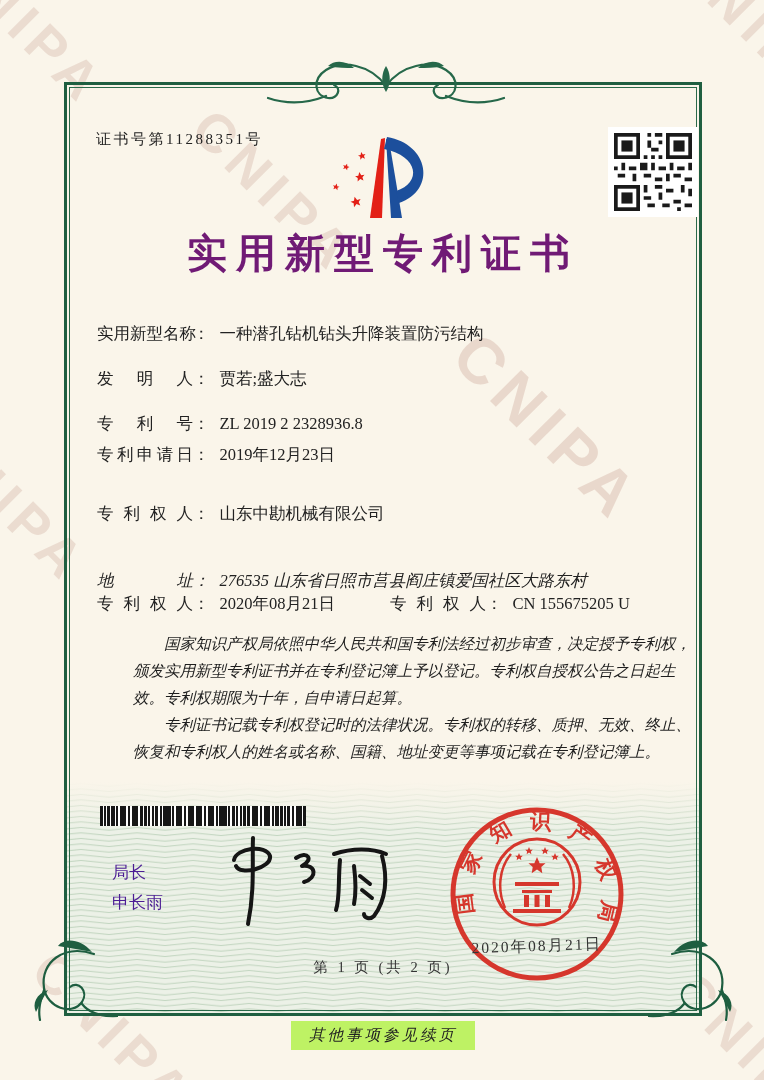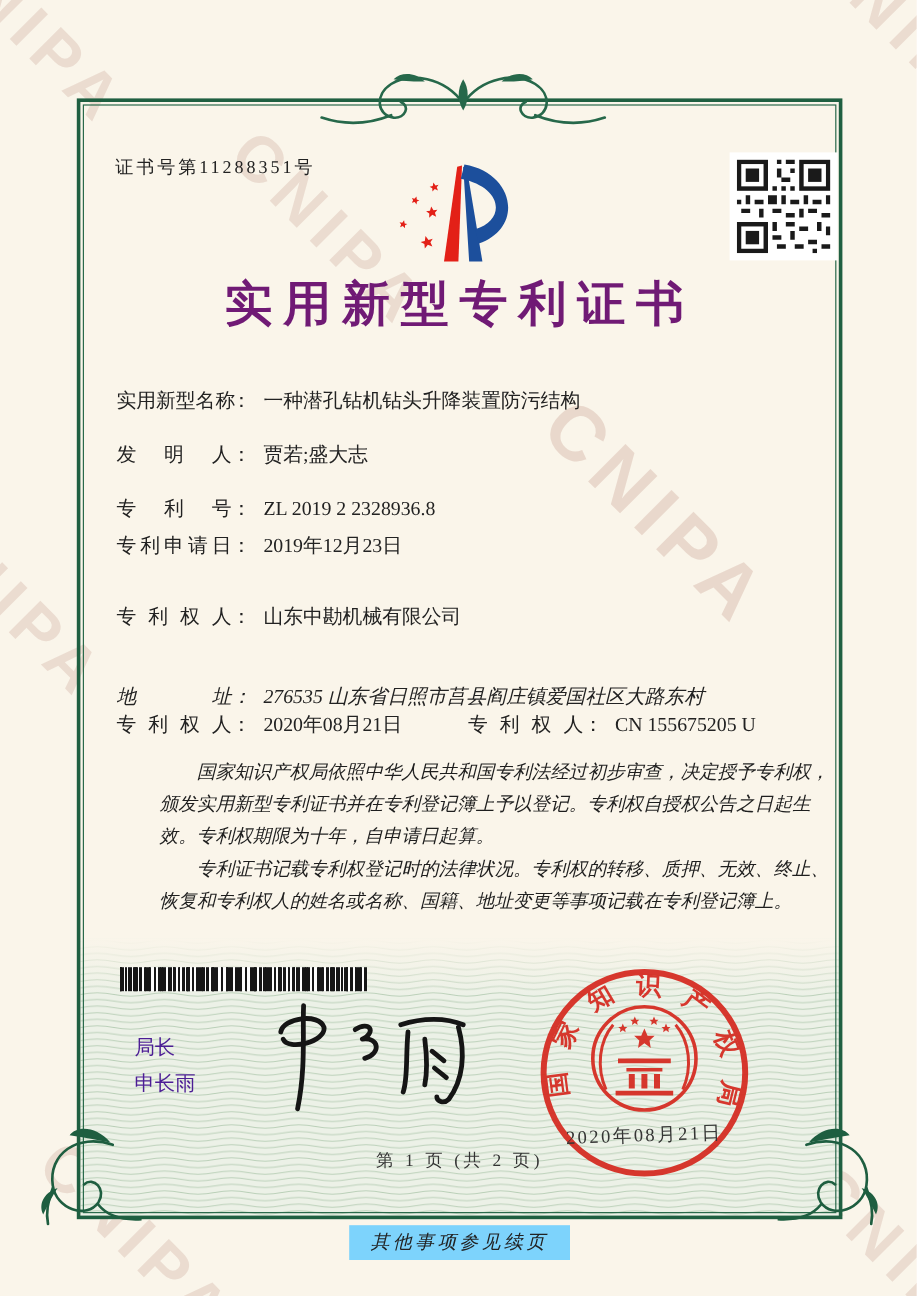--- a/index.html
+++ b/index.html
@@ -59,21 +59,21 @@
       repeating-linear-gradient(90deg,#161616 0 2px,transparent 2px 4px),
       repeating-linear-gradient(90deg,#161616 0 1px,transparent 1px 7px),
       repeating-linear-gradient(90deg,#161616 0 3px,transparent 3px 11px);
   }
   .director{position:absolute;left:112px;top:858px;font-family:"Liberation Sans","DejaVu Sans",sans-serif;
     font-size:17px;color:#4c1d95;line-height:30px;}
   .signature{position:absolute;left:222px;top:830px;}
   .seal{position:absolute;left:447px;top:804px;z-index:5;}
   .page-info{position:absolute;left:64px;top:958px;width:638px;text-align:center;font-size:14.5px;color:#333;letter-spacing:3px;}
   .footer-note{position:absolute;left:64px;top:1021px;width:638px;text-align:center;z-index:4;}
-  .footer-note span{display:inline-block;background:#7dd3fc;padding:4px 18px;font-size:15.5px;font-style:italic;letter-spacing:3px;color:#222;}
+  .footer-note span{display:inline-block;background:#bef264;padding:4px 18px;font-size:15.5px;font-style:italic;letter-spacing:3px;color:#222;}
 </style>
 </head>
 <body>
 
 <div class="page">
 
   <div class="wm" style="left:-78px;top:-8px;">CNIPA</div>
   <div class="wm" style="left:172px;top:160px;">CNIPA</div>
   <div class="wm" style="left:655px;top:-5px;">CNIPA</div>
   <div class="wm big" style="left:430px;top:390px;">CNIPA</div>

